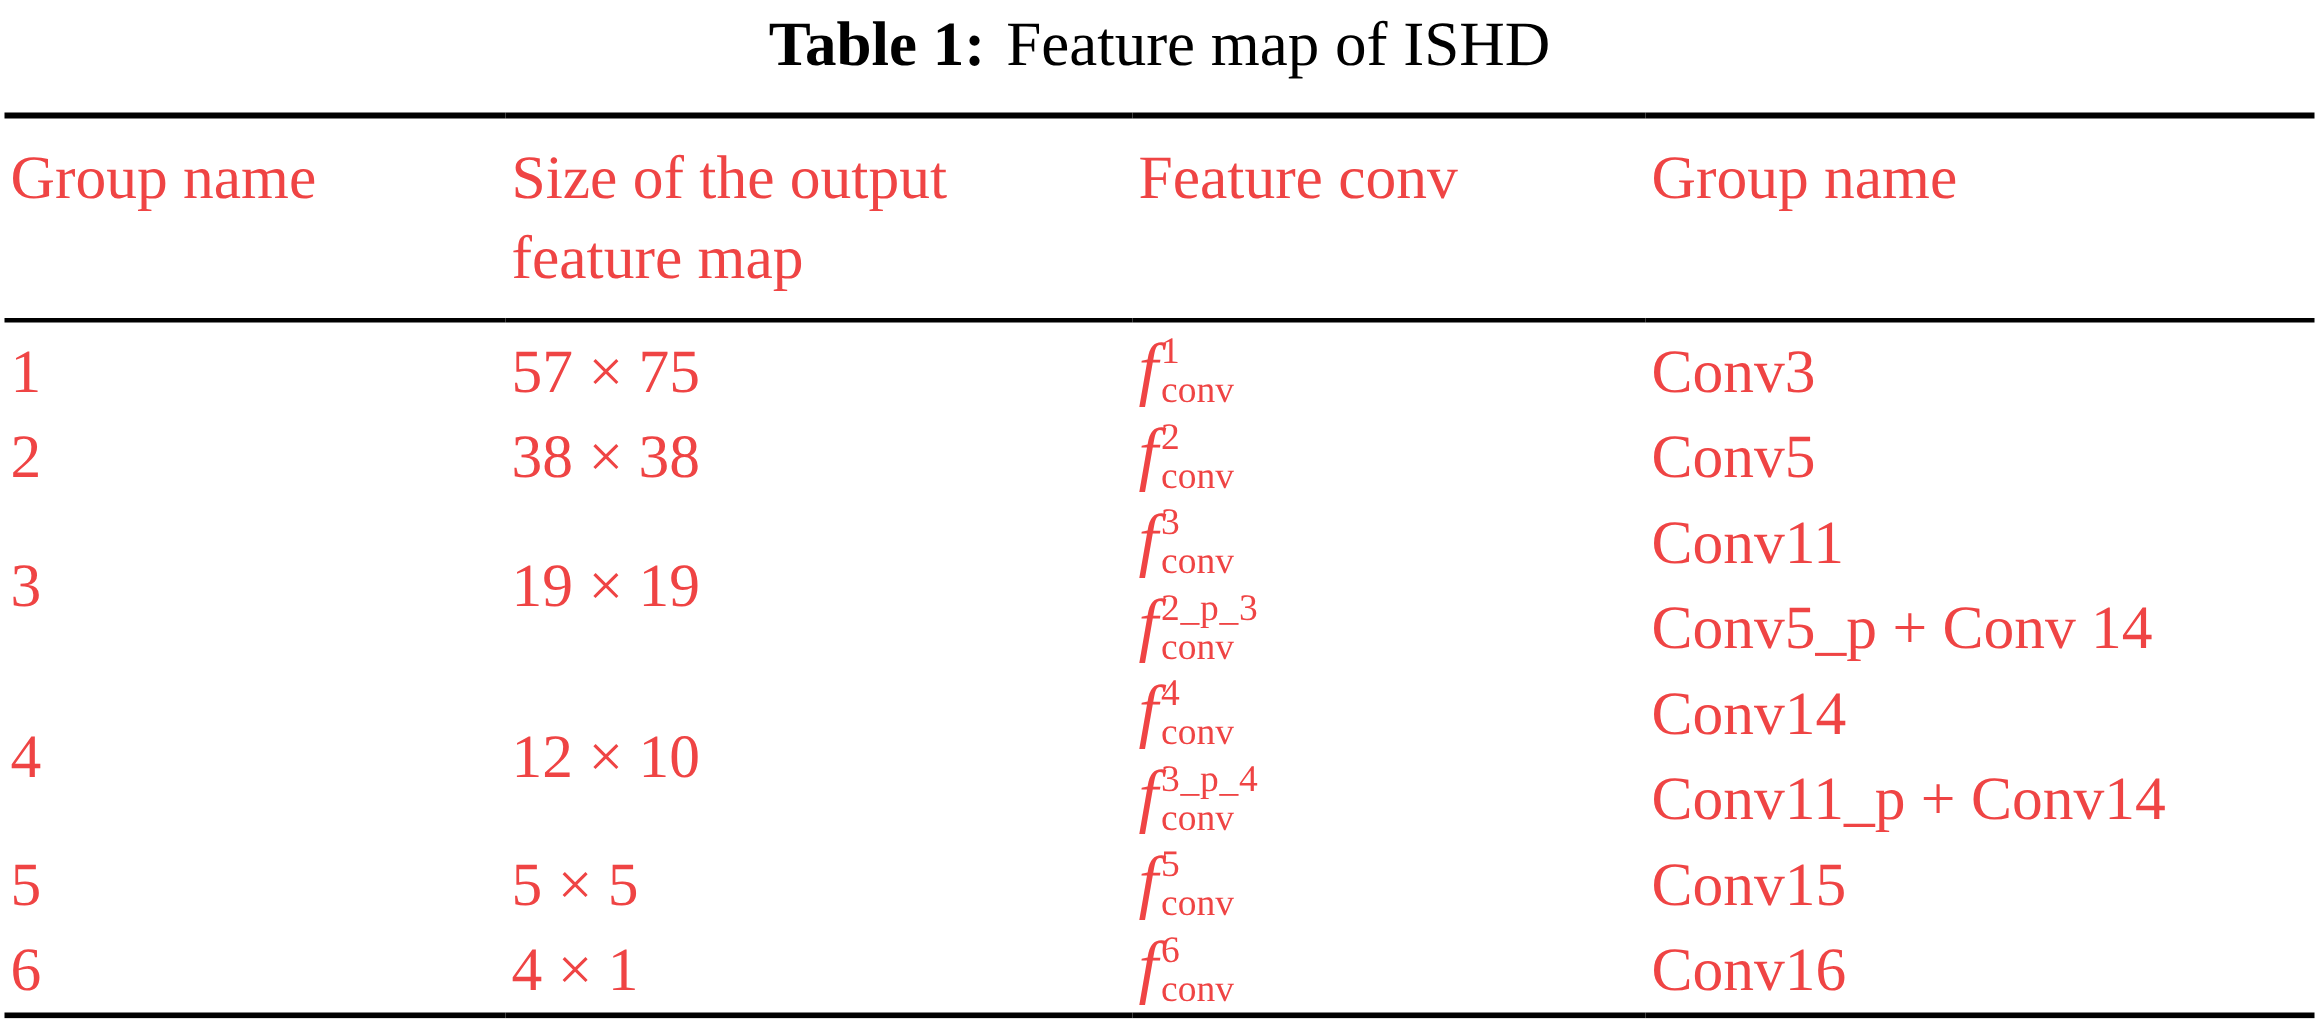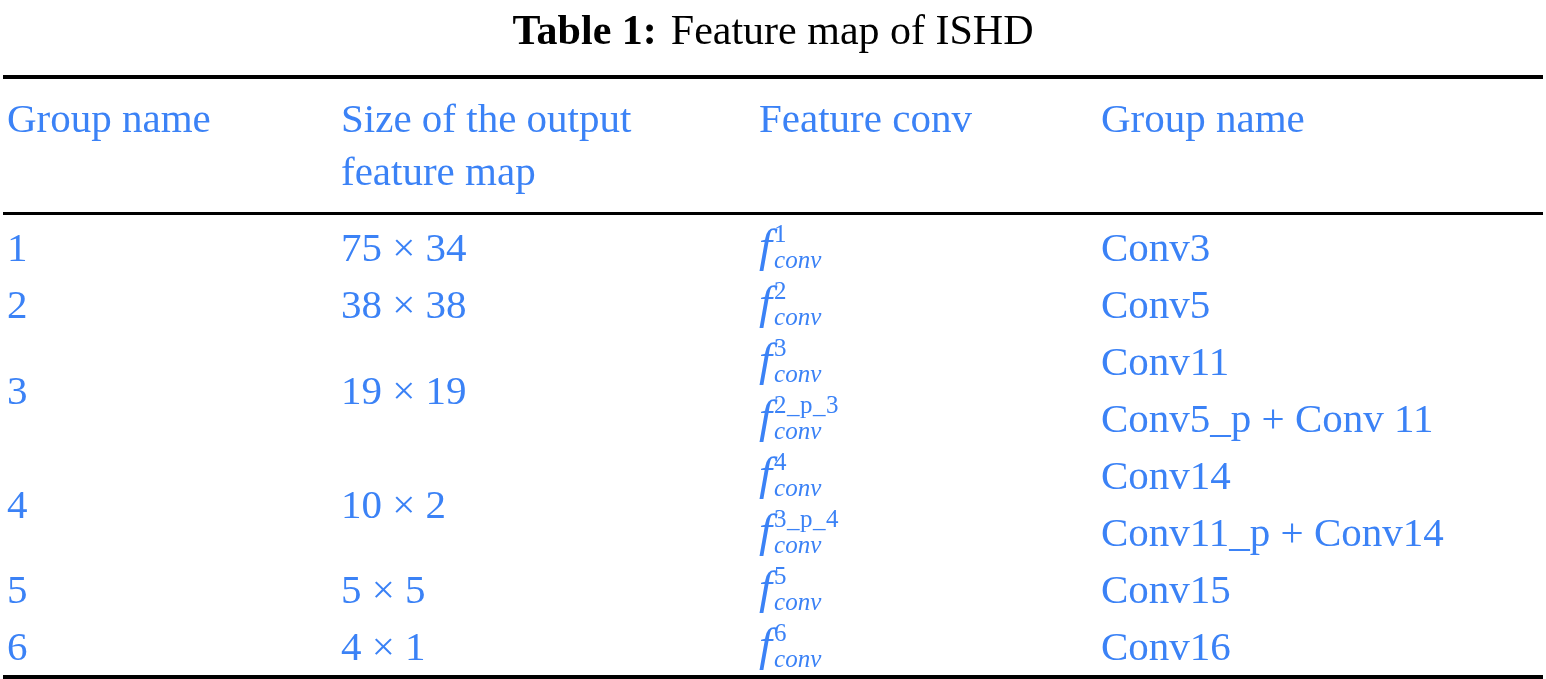--- a/index.html
+++ b/index.html
@@ -26,21 +26,21 @@
     left: 3px;
     top: 75px;
     width: 1540px;
   }
   table.data-table {
     width: 100%;
     border-collapse: collapse;
     border-top: 4px solid #000000;
     border-bottom: 4px solid #000000;
     font-size: 41px;
-    color: #3b82f6;
+    color: #ef4444;
   }
   col.c1 { width: 334px; }
   col.c2 { width: 418px; }
   col.c3 { width: 342px; }
   col.c4 { width: auto; }
   thead th {
     font-weight: normal;
     text-align: left;
     vertical-align: top;
     border-bottom: 3px solid #000000;
@@ -67,21 +67,21 @@
   .supsub {
     display: inline-flex;
     flex-direction: column;
     justify-content: center;
     font-size: 25px;
     line-height: 26px;
     margin-left: 2px;
     transform: translateY(1px);
   }
   .sup { display: block; font-style: normal; letter-spacing: 0.5px; }
-  .sub { display: block; font-style: italic; }
+  .sub { display: block; }
 </style>
 </head>
 <body>
 
 <div class="page">
 
   <div class="caption">
     <span class="caption-label">Table 1:</span><span class="caption-text">Feature map of ISHD</span>
   </div>
 
@@ -106,21 +106,21 @@
             </th>
           <th>
               <span class="hdr-text">Group name</span>
             </th>
         </tr>
       </thead>
       <tbody>
 
         <tr class="first-row">
           <td>1</td>
-          <td>75 × 34</td>
+          <td>57 × 75</td>
           <td>
             <span class="fname">
                 <span class="f-base">f</span>
                 <span class="supsub">
                   <span class="sup">1</span>
                   <span class="sub">conv</span>
                 </span>
               </span>
           </td>
           <td>Conv3</td>
@@ -158,26 +158,26 @@
         <tr>
           <td>
             <span class="fname">
                 <span class="f-base">f</span>
                 <span class="supsub">
                   <span class="sup">2_p_3</span>
                   <span class="sub">conv</span>
                 </span>
               </span>
           </td>
-          <td>Conv5_p + Conv 11</td>
+          <td>Conv5_p + Conv 14</td>
         </tr>
 
         <tr>
           <td rowspan="2">4</td>
-          <td rowspan="2">10 × 2</td>
+          <td rowspan="2">12 × 10</td>
           <td>
             <span class="fname">
                 <span class="f-base">f</span>
                 <span class="supsub">
                   <span class="sup">4</span>
                   <span class="sub">conv</span>
                 </span>
               </span>
           </td>
           <td>Conv14</td>

